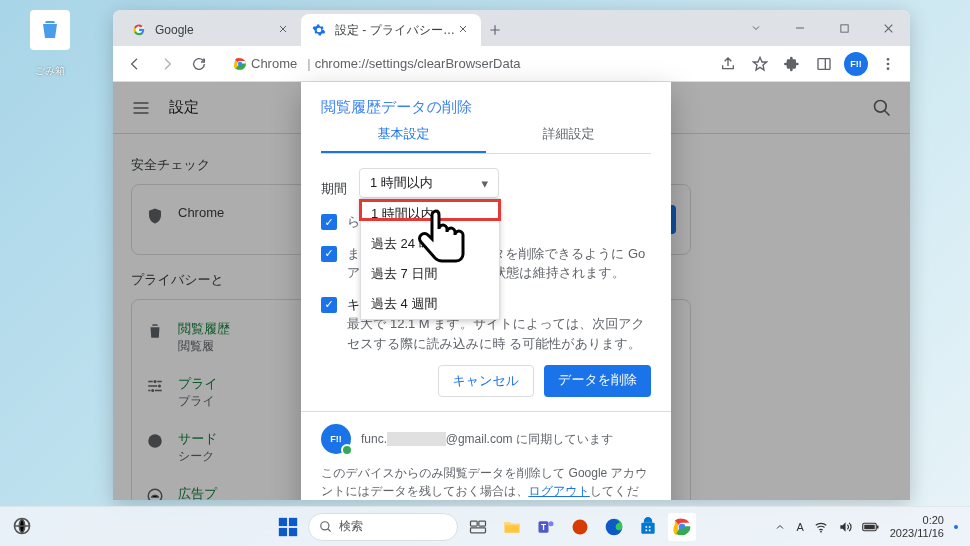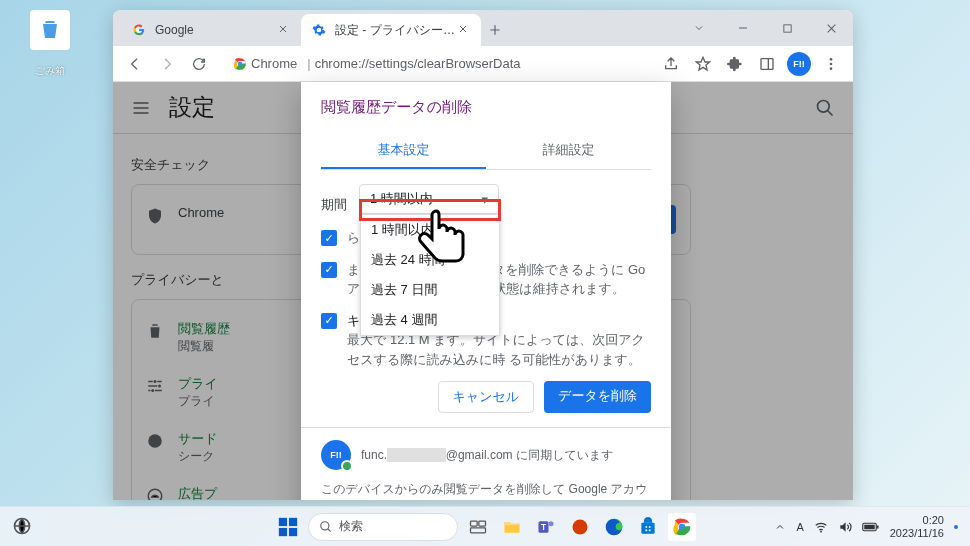--- a/index.html
+++ b/index.html
@@ -4,21 +4,21 @@
 <style>
   * { box-sizing: border-box; margin: 0; padding: 0; font-family: "Segoe UI", "Meiryo", sans-serif; }
   body { width: 970px; height: 546px; background: linear-gradient(135deg, #a8d5e8 0%, #c6e5f0 50%, #e8f4f8 100%); overflow: hidden; position: relative; }
 
   
   .desktop-icon { position: absolute; top: 10px; left: 25px; width: 50px; text-align: center; }
   .desktop-icon .icon-box { width: 40px; height: 40px; background: #fff; border-radius: 4px; margin: 0 auto; display: flex; align-items: center; justify-content: center; }
   .desktop-icon .icon-label { color: #fff; font-size: 10px; margin-top: 14px; text-shadow: 0 0 2px rgba(0,0,0,0.6); }
 
   
-  .window { position: absolute; top: 10px; left: 113px; width: 740px; height: 490px; background: #fff; border-radius: 8px 8px 0 0; box-shadow: 0 4px 20px rgba(0,0,0,0.2); overflow: hidden; }
+  .window { position: absolute; top: 10px; left: 113px; width: 797px; height: 490px; background: #fff; border-radius: 8px 8px 0 0; box-shadow: 0 4px 20px rgba(0,0,0,0.2); overflow: hidden; }
   
   
   .tabstrip { height: 36px; background: #dee1e6; display: flex; align-items: center; padding: 4px 0 0 8px; }
   .tab { height: 32px; width: 180px; border-radius: 8px 8px 0 0; display: flex; align-items: center; padding: 0 10px; font-size: 12px; color: #3c4043; position: relative; }
   .tab.active { background: #fff; }
   .tab .tab-icon { width: 16px; height: 16px; margin-right: 8px; display: flex; align-items: center; justify-content: center; }
   .tab .tab-title { flex: 1; overflow: hidden; white-space: nowrap; text-overflow: ellipsis; }
   .tab .tab-close { width: 14px; height: 14px; color: #5f6368; }
   .new-tab { width: 28px; height: 28px; display: flex; align-items: center; justify-content: center; color: #5f6368; }
   .window-controls { margin-left: auto; display: flex; height: 36px; margin-top: -4px; }
@@ -32,34 +32,34 @@
   .omnibox .site-chip { display: flex; align-items: center; gap: 4px; margin-right: 6px; }
   .omnibox .url-sep { color: #9aa0a6; margin: 0 4px; }
   .tb-icon { width: 28px; height: 28px; display: flex; align-items: center; justify-content: center; color: #5f6368; }
   .avatar { width: 24px; height: 24px; border-radius: 50%; background: #1a73e8; color: #fff; font-size: 9px; font-weight: bold; display: flex; align-items: center; justify-content: center; }
 
   
   .settings-page { position: absolute; top: 72px; left: 0; right: 0; bottom: 0; background: #fff; }
   .settings-dim { position: absolute; inset: 0; background: rgba(0,0,0,0.32); }
   .settings-header { height: 52px; display: flex; align-items: center; padding: 0 18px; border-bottom: 1px solid #dadce0; }
   .settings-menu { margin-right: 18px; color: #5f6368; }
-  .settings-title { font-size: 23px; color: #202124; }
+  .settings-title { font-size: 15px; color: #202124; }
   .settings-search { margin-left: auto; color: #5f6368; }
   .settings-body { padding: 18px 0 18px 18px; }
   .sec-label { font-size: 13px; color: #3c4043; margin: 4px 0 10px; }
   .card { border: 1px solid #dadce0; border-radius: 8px; padding: 10px 14px; margin-bottom: 16px; width: 560px; }
   .card-row { display: flex; align-items: flex-start; gap: 12px; padding: 10px 0; font-size: 13px; color: #3c4043; }
   .row-icon { width: 20px; color: #5f6368; margin-top: 2px; }
   .row-text .primary { color: #15803d; }
   .row-text .secondary { color: #5f6368; font-size: 12px; }
   .chip-btn { background: #1a73e8; color: #fff; border-radius: 4px; padding: 6px 12px; font-size: 12px; margin-left: auto; }
 
   
   .dialog { position: absolute; top: 72px; left: 188px; width: 370px; background: #fff; border-radius: 0 0 8px 8px; box-shadow: 0 10px 30px rgba(0,0,0,0.25); z-index: 20; padding: 16px 20px 14px; }
-  .dlg-title { font-size: 15px; color: #701a75; margin-bottom: 16px; }
+  .dlg-title { font-size: 15px; color: #3b82f6; margin-bottom: 0; }
   .dlg-tabs { display: flex; border-bottom: 1px solid #dadce0; margin-bottom: 14px; }
   .dlg-tab { flex: 1; text-align: center; padding: 8px 0; font-size: 13px; color: #5f6368; border-bottom: 2px solid transparent; }
   .dlg-tab.active { color: #1a73e8; border-bottom-color: #1a73e8; }
   .period-row { display: flex; align-items: flex-end; gap: 12px; font-size: 13px; color: #3c4043; margin-bottom: 14px; position: relative; }
   .select-box { width: 140px; height: 30px; border: 1px solid #dadce0; border-radius: 4px; display: flex; align-items: center; padding: 0 10px; justify-content: space-between; color: #202124; font-size: 13px; }
   .select-box .chevron { color: #5f6368; }
   .dropdown { position: absolute; top: 30px; left: 39px; width: 140px; background: #fff; border: 1px solid #dadce0; box-shadow: 0 2px 6px rgba(0,0,0,0.2); z-index: 30; }
   .dropdown .option { padding: 6px 10px; font-size: 13px; color: #202124; }
   .dropdown .option.sel { background: #1967d2; color: #fff; }
   .red-frame { position: absolute; border: 3px solid #e53935; top: 117px; left: 58px; width: 142px; height: 22px; z-index: 31; }

